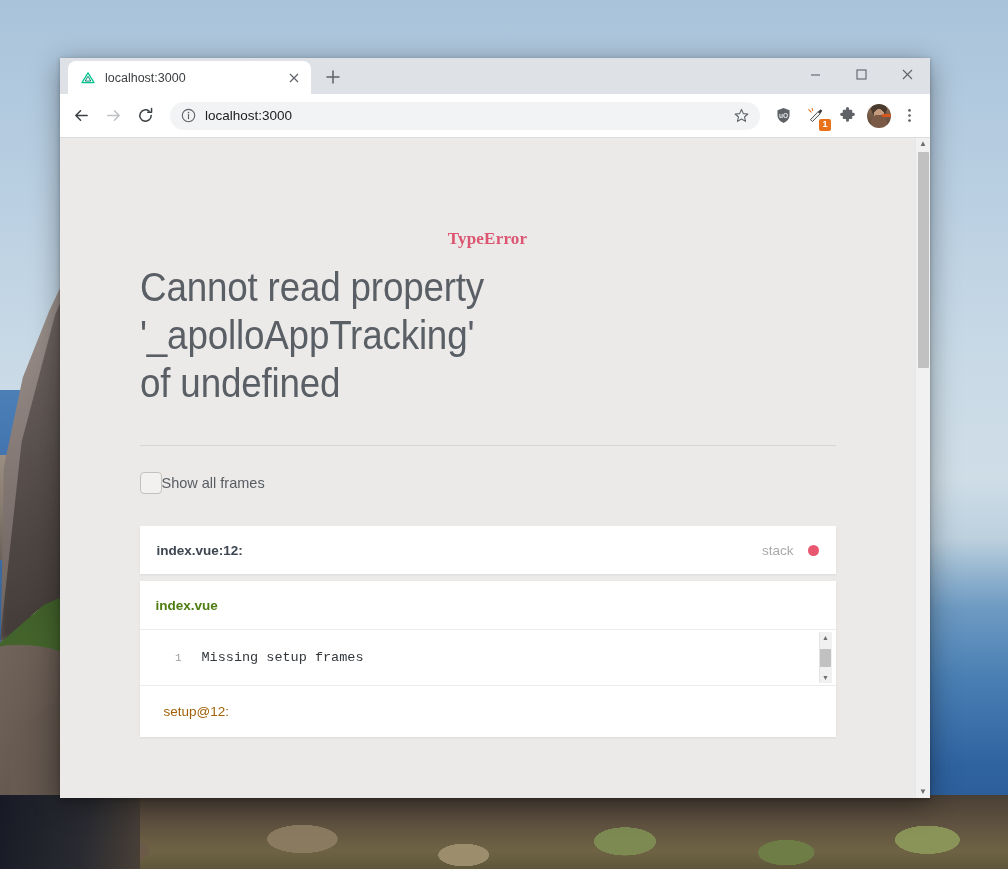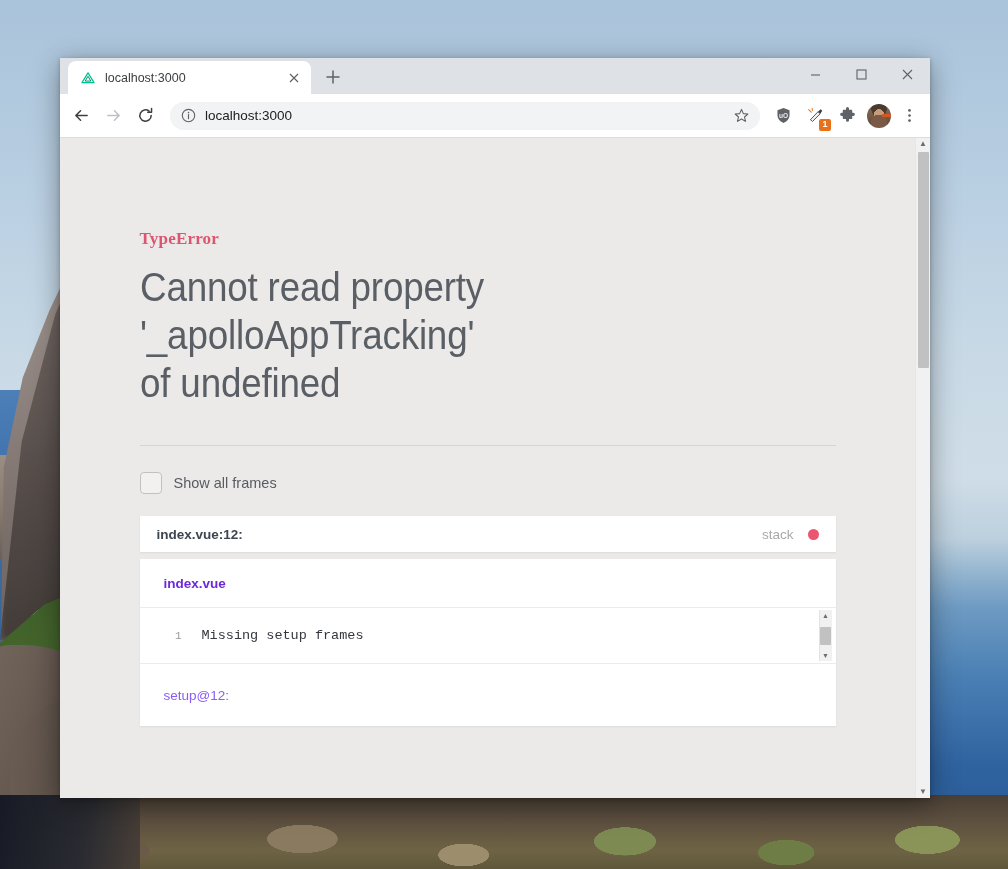--- a/index.html
+++ b/index.html
@@ -238,58 +238,58 @@
     padding-top: 91px;
   }
 
   .err-type {
     font-family: "Liberation Serif", serif;
     font-weight: bold;
     font-size: 17px;
     color: #dc5571;
     letter-spacing: .2px;
     margin-bottom: 14px;
+    text-align: center;
   }
   .err-message {
     font-family: "Liberation Sans", sans-serif;
     font-weight: 300;
     font-size: 40px;
     line-height: 48px;
     color: #5a5f66;
     letter-spacing: -.2px;
     transform: scaleX(.92);
     transform-origin: left top;
     white-space: pre-line;
   }
   .divider {
     margin-top: 38px;
     border-top: 1px solid #d7d5d2;
   }
 
   .frames-toggle {
     display: flex; align-items: center;
-    gap: 12px;
     margin-top: 26px;
   }
   .checkbox {
     width: 22px; height: 22px;
     border: 1px solid #c3c1be;
     border-radius: 4px;
     background: #f2f1ef;
     flex: none;
   }
   .frames-label {
     font-size: 14.5px; color: #575c62;
   }
 
   
   .frame-card {
-    margin-top: 22px;
+    margin-top: 32px;
     background: #fff;
-    height: 36px;
+    height: 48px;
     display: flex; align-items: center;
     padding: 12px 17px;
     box-shadow: 0 1px 2px rgba(0,0,0,.07);
   }
   .frame-file {
     font-size: 13.5px; font-weight: bold; color: #3d4550;
     flex: 1;
   }
   .frame-fn {
     font-size: 13.5px; color: #a9a9a9;
@@ -302,22 +302,22 @@
 
   
   .detail-card {
     margin-top: 7px;
     background: #fff;
     box-shadow: 0 1px 2px rgba(0,0,0,.07);
   }
   .detail-head {
     height: 48px;
     display: flex; align-items: center;
-    padding: 0 24px;
-    font-size: 13.5px; font-weight: bold; color: #6d28d9;
+    padding: 0 16px;
+    font-size: 13.5px; font-weight: bold; color: #4d7c0f;
   }
   .detail-code {
     border-top: 1px solid #ececec;
     height: 56px;
     display: flex; align-items: center;
     padding: 0 0 0 24px;
     position: relative;
   }
   .code-lineno {
     font-family: "Liberation Mono", monospace;
@@ -339,24 +339,24 @@
     justify-content: space-between;
     padding: 2px 0;
   }
   .cs-arrow { font-size: 7px; color: #6d6d6d; line-height: 7px; }
   .cs-thumb {
     width: 11px; height: 18px;
     background: #c1c1c1; border-radius: 1px;
   }
   .detail-foot {
     border-top: 1px solid #ececec;
-    height: 63px;
+    height: 52px;
     display: flex; align-items: center;
     padding: 0 24px;
-    font-size: 13.5px; color: #8b5cf6;
+    font-size: 13.5px; color: #a16207;
   }
 
   
   .page-scrollbar {
     width: 15px; flex: none;
     background: #f1f1f1;
     border-left: 1px solid #e6e6e6;
     display: flex; flex-direction: column; align-items: center;
     justify-content: space-between;
     padding: 2px 0;

